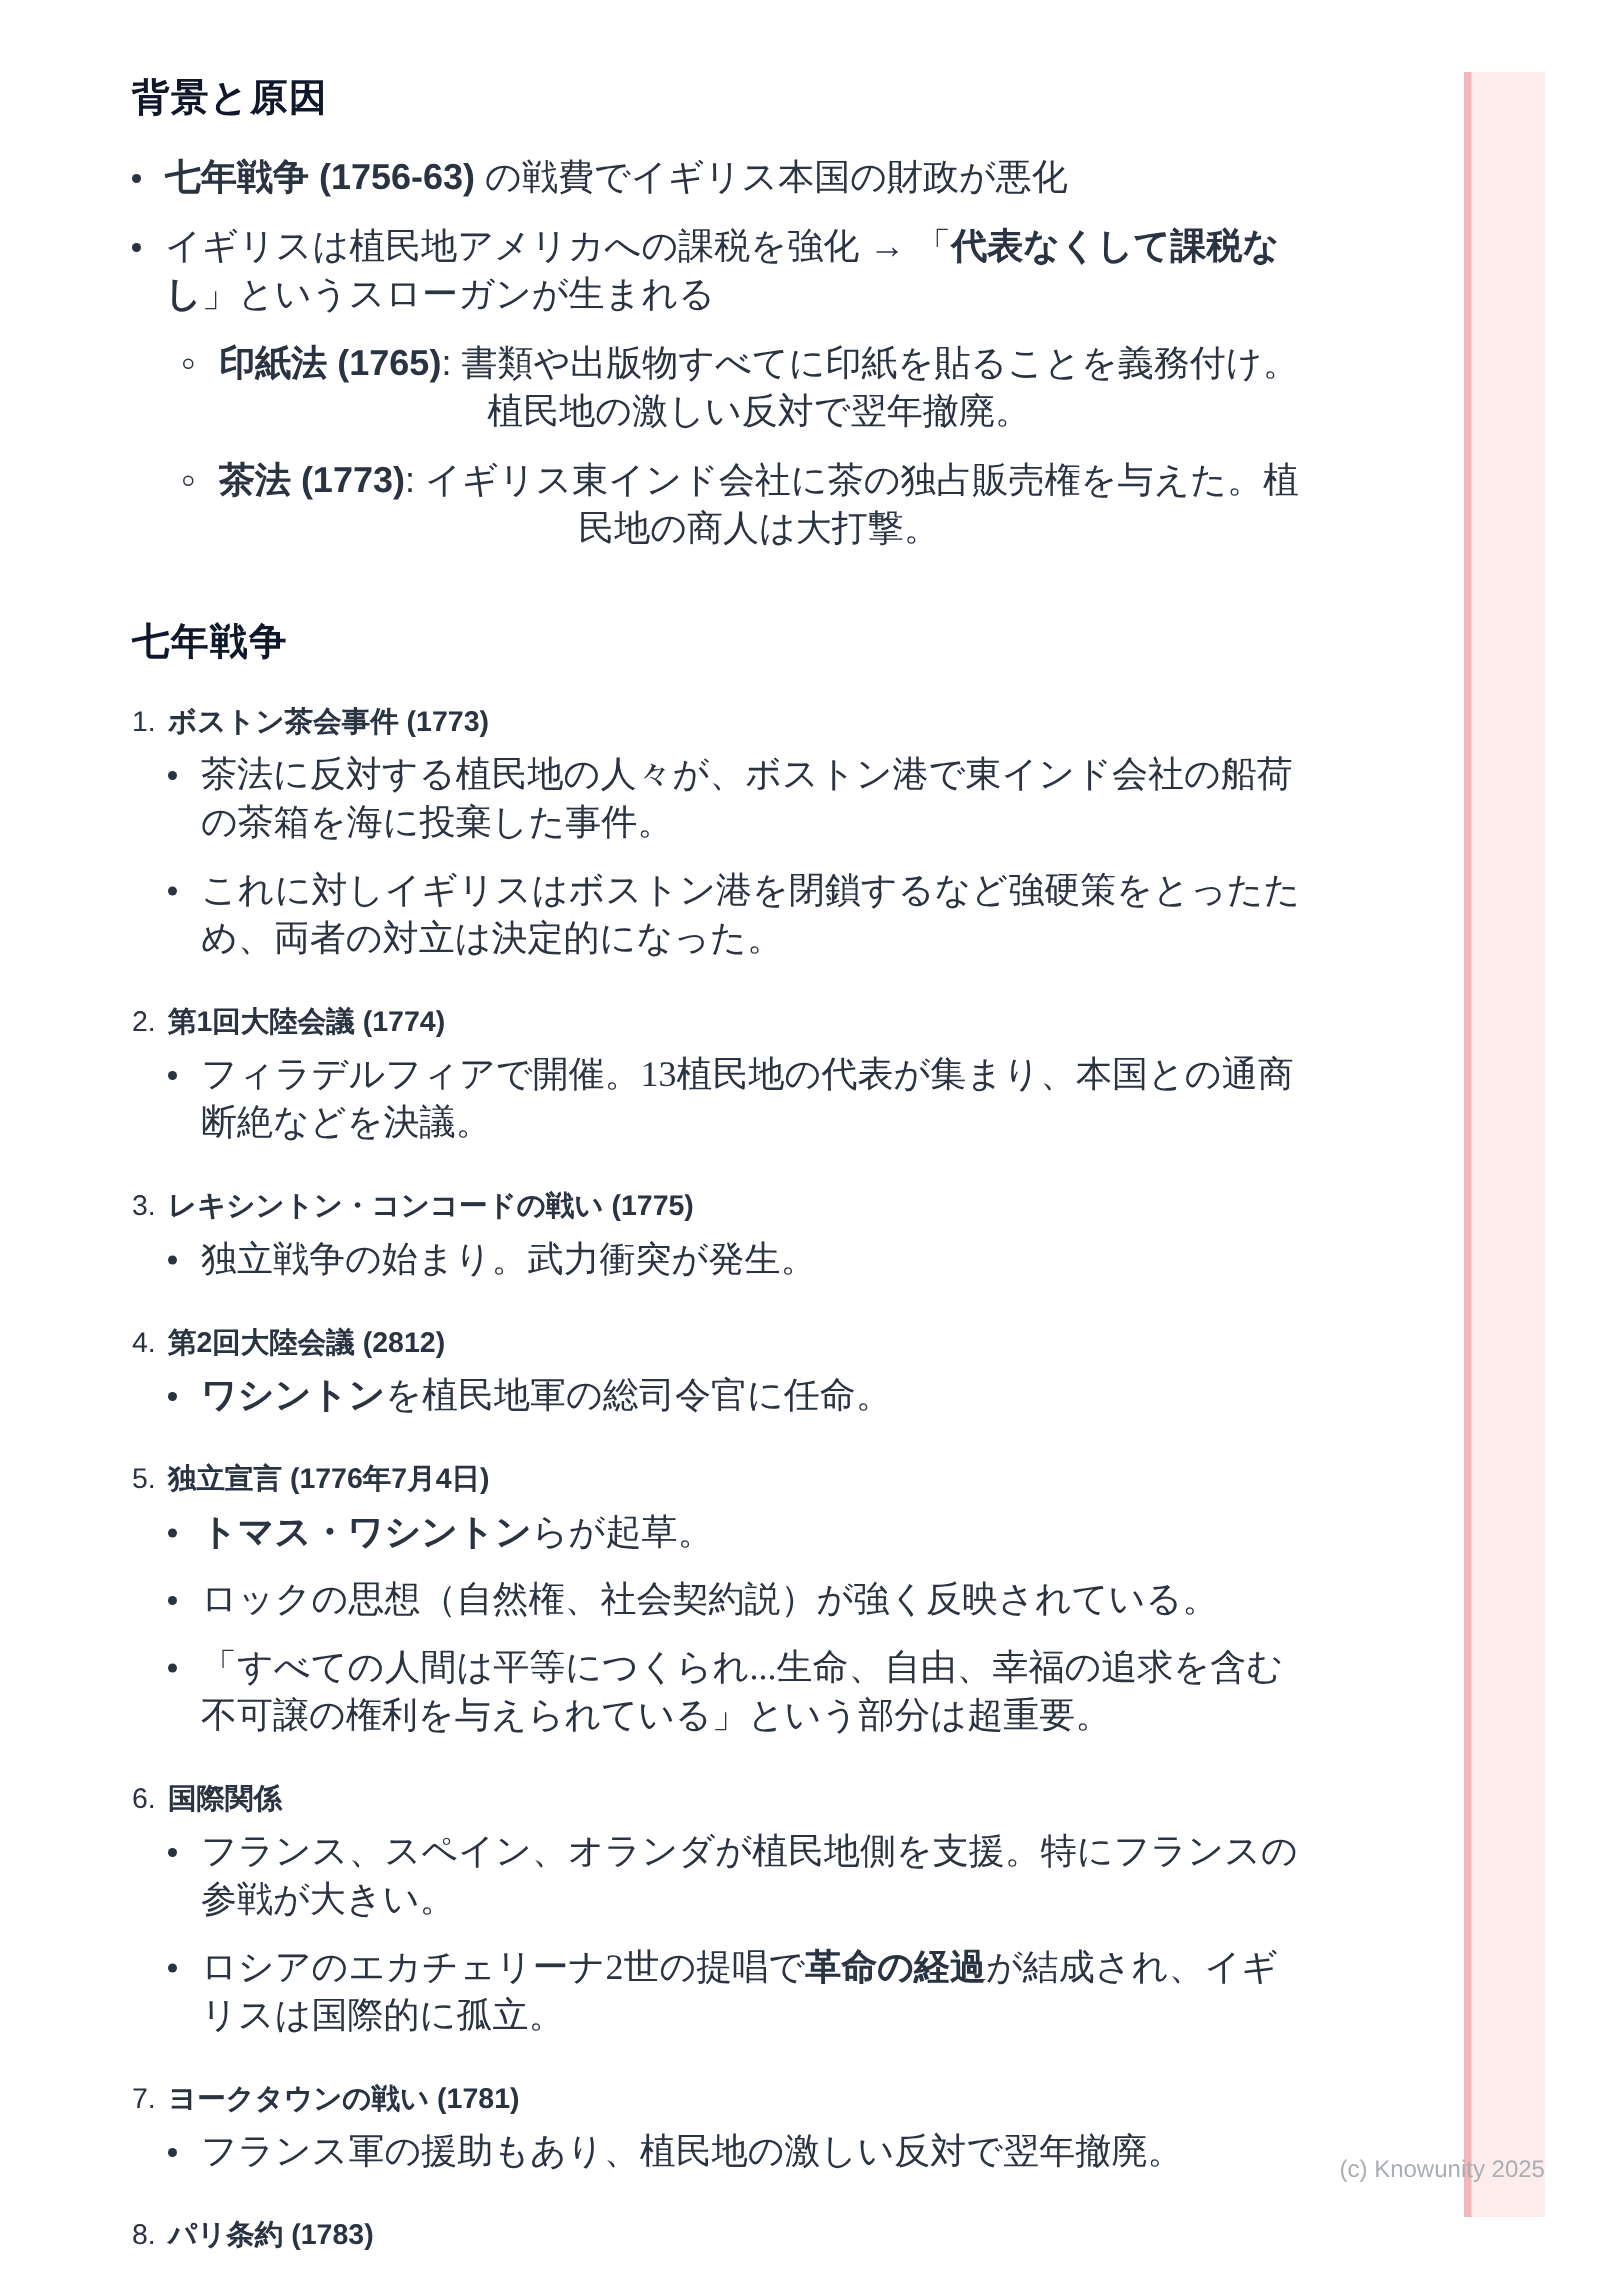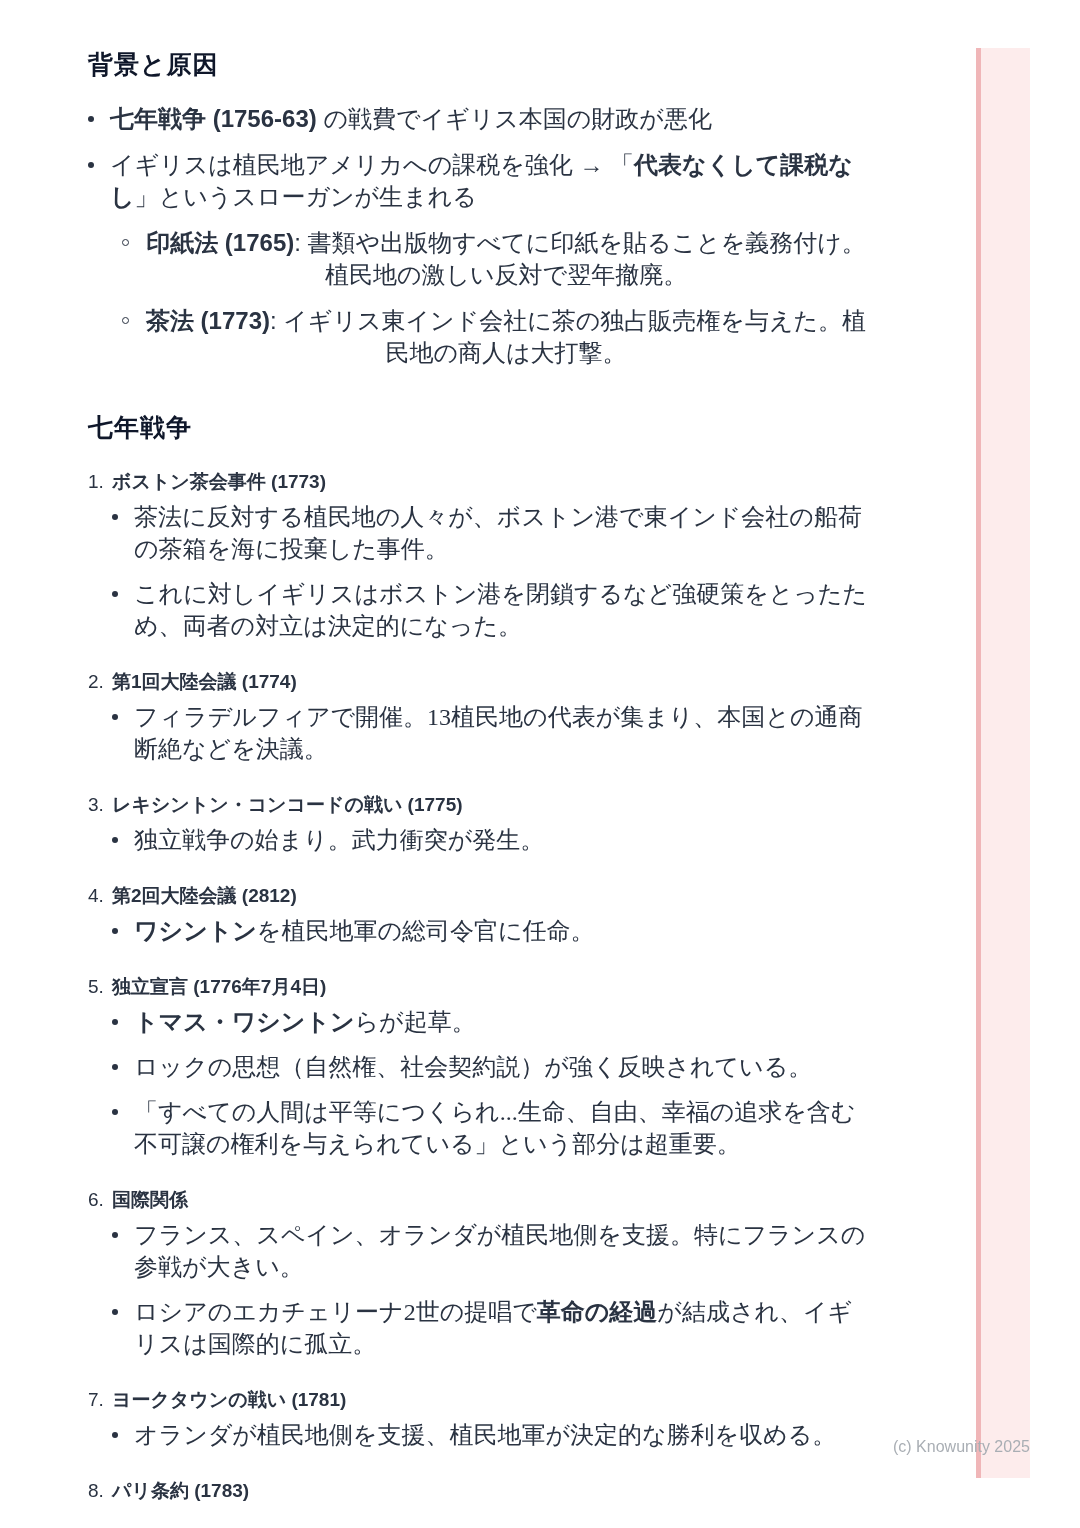--- a/index.html
+++ b/index.html
@@ -248,21 +248,21 @@
     <div class="num-group">
       <div class="num-line">
         <span class="num-label">7.</span>
         <p class="txt num-title"><span class="b">ヨークタウンの戦い (1781)</span></p>
       </div>
       <div class="num-subs">
         <div class="item">
           <span class="marker">
               <span class="dot"></span>
             </span>
-          <p class="txt"><span>オランダが植民地側を支援、植民地軍が決定的な勝利を収める。</span></p>
+          <p class="txt"><span>フランス軍の援助もあり、植民地の激しい反対で翌年撤廃。</span></p>
         </div>
       </div>
     </div>
 
     <div class="num-group">
       <div class="num-line">
         <span class="num-label">8.</span>
         <p class="txt num-title"><span class="b">パリ条約 (1783)</span></p>
       </div>
     </div>

